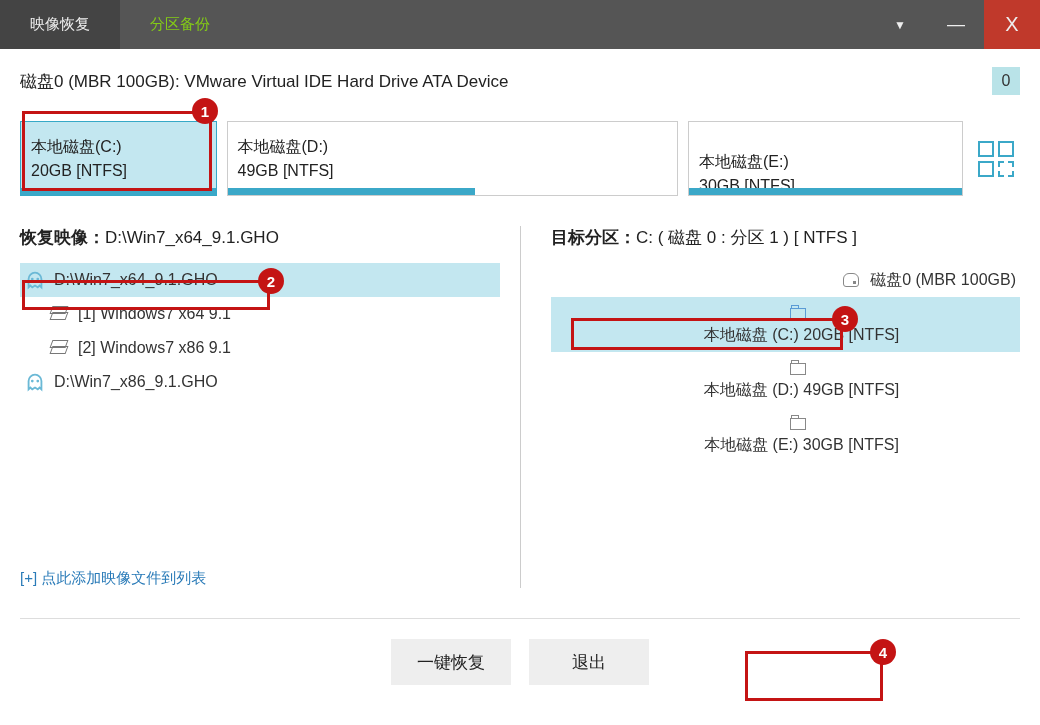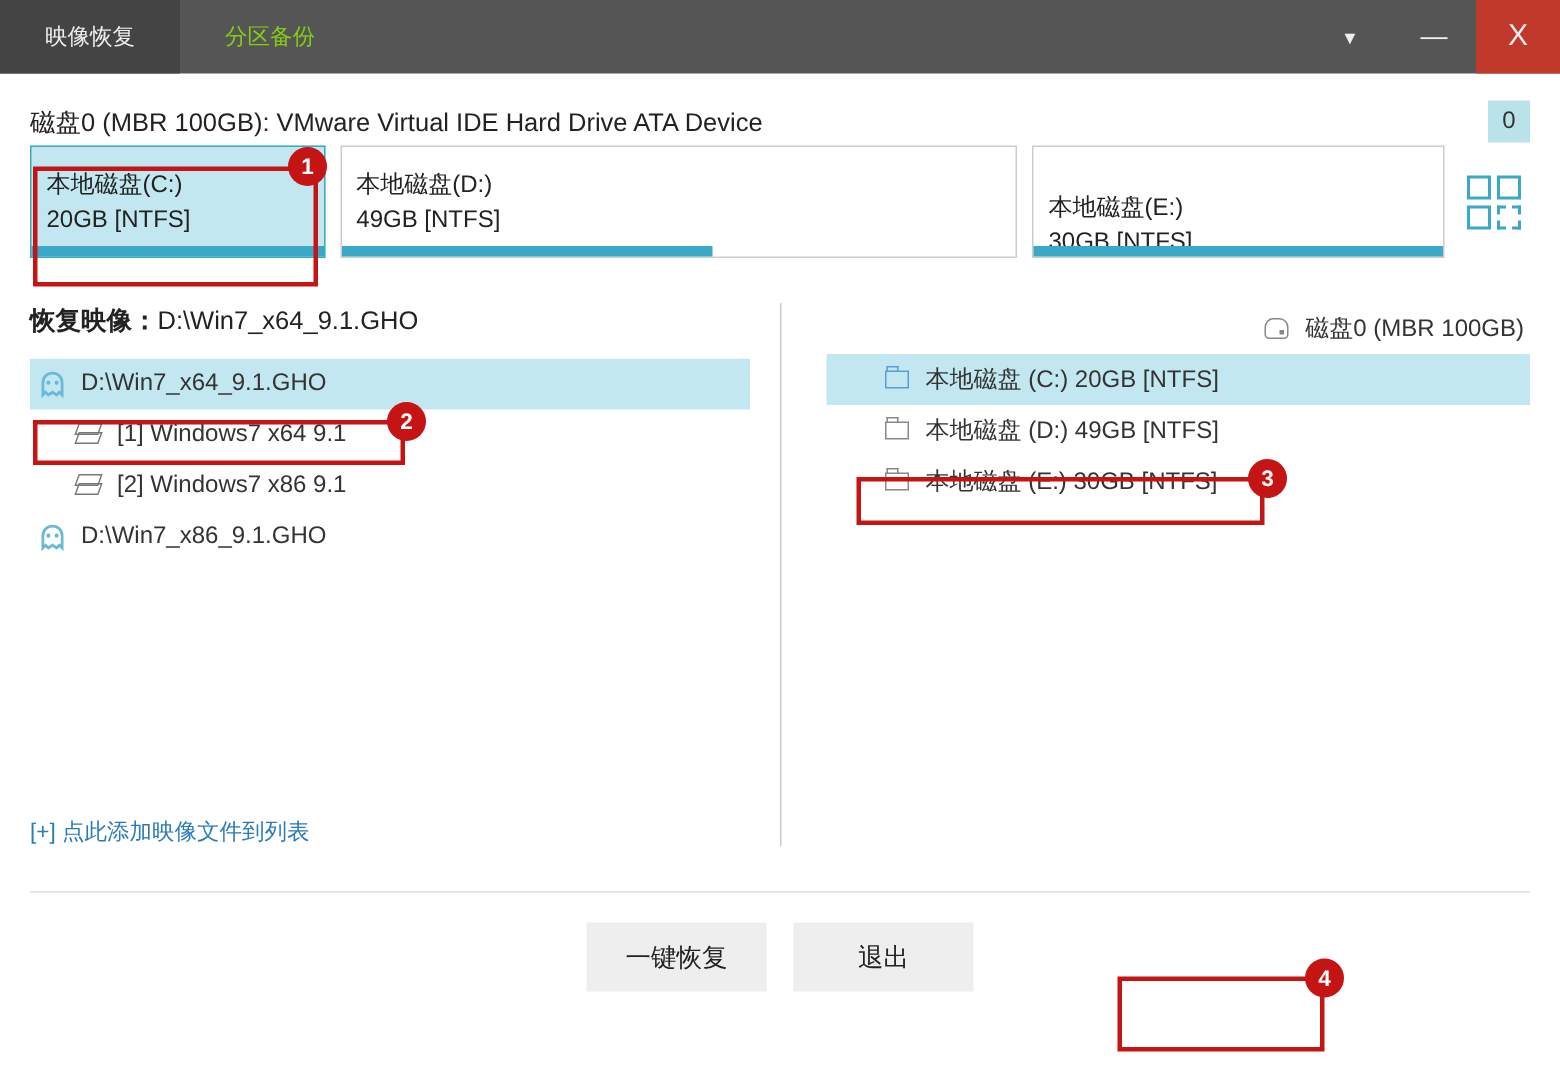--- a/index.html
+++ b/index.html
@@ -5,21 +5,21 @@
 * { margin:0; padding:0; box-sizing:border-box; font-family:"Microsoft YaHei","微软雅黑",Arial,sans-serif; }
 body { width:1040px; height:725px; background:#fff; overflow:hidden; position:relative; }
 .topbar { height:49px; background:#555; display:flex; align-items:stretch; }
 .tab { color:#84cc16; padding:0 30px; display:flex; align-items:center; font-size:15px; cursor:pointer; }
 .tab.active { background:#444; color:#eee; }
 .topbar-spacer { flex:1; }
 .topbar-btn { width:56px; display:flex; align-items:center; justify-content:center; color:#eee; font-size:18px; cursor:pointer; }
 .topbar-btn.dropdown { font-size:12px; }
 .topbar-btn.close { background:#c0392b; font-size:20px; }
 .content { padding:18px 20px 0 20px; }
-.disk-header { display:flex; align-items:center; margin-bottom:2px; }
+.disk-header { display:flex; align-items:center; margin-bottom:26px; }
 .disk-title { font-size:17px; color:#222; flex:1; }
 .disk-index { background:#b9e3e8; color:#333; width:28px; height:28px; display:flex; align-items:center; justify-content:center; font-size:16px; }
 .partitions { display:flex; gap:10px; margin-bottom:30px; position:relative; }
 .part { border:1px solid #ccc; height:75px; display:flex; flex-direction:column; justify-content:center; padding:0 10px; font-size:16px; color:#222; position:relative; }
 .part .line2 { margin-top:4px; }
 .part.selected { background:#c3e7f0; border-color:#36a9c7; }
 .part.selected::after { content:""; position:absolute; left:0; right:0; bottom:0; height:7px; background:#3ba8c8; }
 .part .usage-bar { position:absolute; left:0; bottom:0; height:7px; background:#3ba8c8; }
 .grid-icon { width:48px; display:flex; flex-wrap:wrap; gap:4px; align-content:center; justify-content:center; }
 .grid-icon .sq { width:16px; height:16px; border:2px solid #3ba8c8; }
@@ -44,21 +44,21 @@
 .layers-ico::before { top:0; left:0; }
 .layers-ico::after { top:6px; left:0; }
 .drive-ico { width:16px; height:14px; border:1.5px solid #888; border-radius:6px 6px 3px 3px; position:relative; }
 .drive-ico::after { content:""; position:absolute; bottom:2px; right:2px; width:3px; height:3px; background:#888; }
 .folder-ico { width:16px; height:12px; border:1.5px solid #888; position:relative; }
 .folder-ico::before { content:""; position:absolute; top:-4px; left:0; width:6px; height:3px; border:1.5px solid #888; border-bottom:none; }
 .folder-ico.active { border-color:#5b9bd5; }
 .folder-ico.active::before { border-color:#5b9bd5; }
 .add-link { margin-top:16px; color:#2a7bb8; font-size:15px; cursor:pointer; }
 .target-tree .item.root { padding-left:4px;justify-content:flex-end; }
-.target-tree .item.child { padding-left:36px; }
+.target-tree .item.child { padding-left:36px;flex-direction:column; }
 .hr { border:none; border-top:1px solid #ddd; margin:30px 20px 0 20px; }
 .bottom-bar { display:flex; justify-content:center; gap:18px; padding:20px 30px; }
 .btn { min-width:120px; height:46px; background:#eee; display:flex; align-items:center; justify-content:center; font-size:17px; color:#222; cursor:pointer; }
 .annot { position:absolute; width:26px; height:26px; border-radius:50%; background:#c41414; color:#fff; font-weight:bold; display:flex; align-items:center; justify-content:center; font-size:15px; z-index:50; }
 .annot-box { position:absolute; border:3px solid #c41414; pointer-events:none; z-index:40; }
 </style>
 </head>
 <body>
 
 <div class="topbar">
@@ -134,20 +134,23 @@
                 <circle cx="9" cy="11" r="1.5" fill="#6bb9d6"></circle>
                 <circle cx="15" cy="11" r="1.5" fill="#6bb9d6"></circle>
               </svg>
             </span>
             <span>D:\Win7_x86_9.1.GHO</span>
           </div>
         </div>
       <div class="add-link">[+] 点此添加映像文件到列表</div>
     </div>
     <div class="right-col">
+      <div class="section-title">
+        <span>目标分区：</span><span class="thin">C: ( 磁盘 0 : 分区 1 ) [ NTFS ]</span>
+      </div>
       <div class="target-tree" id="target-tree">
           <div class="item root">
             <span class="ico">
               <div class="drive-ico"></div>
             </span>
             <span>磁盘0 (MBR 100GB)</span>
           </div>
           <div class="item child selected">
             <span class="ico">
               <div class="folder-ico active"></div>

